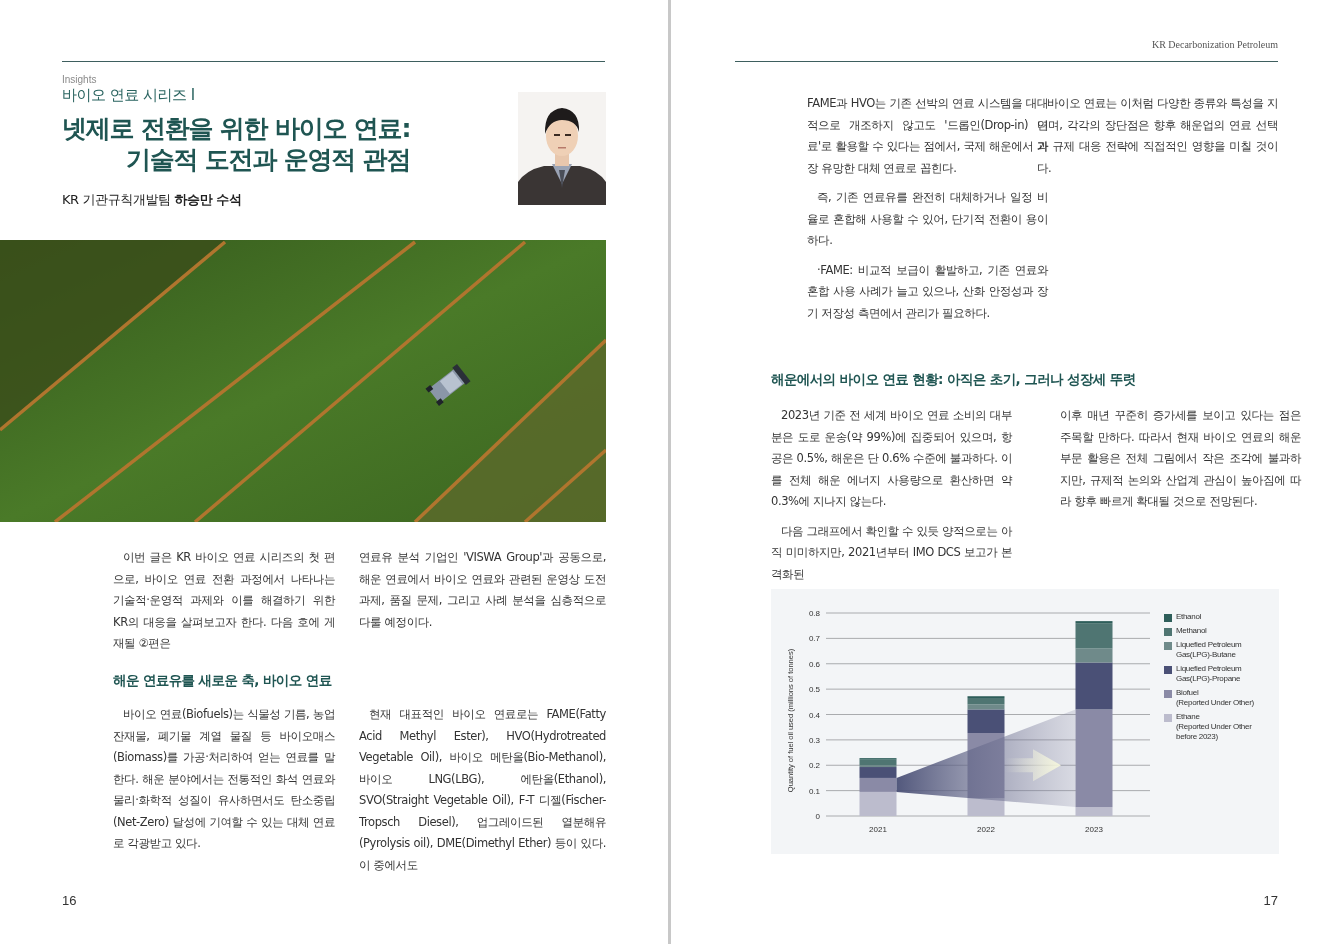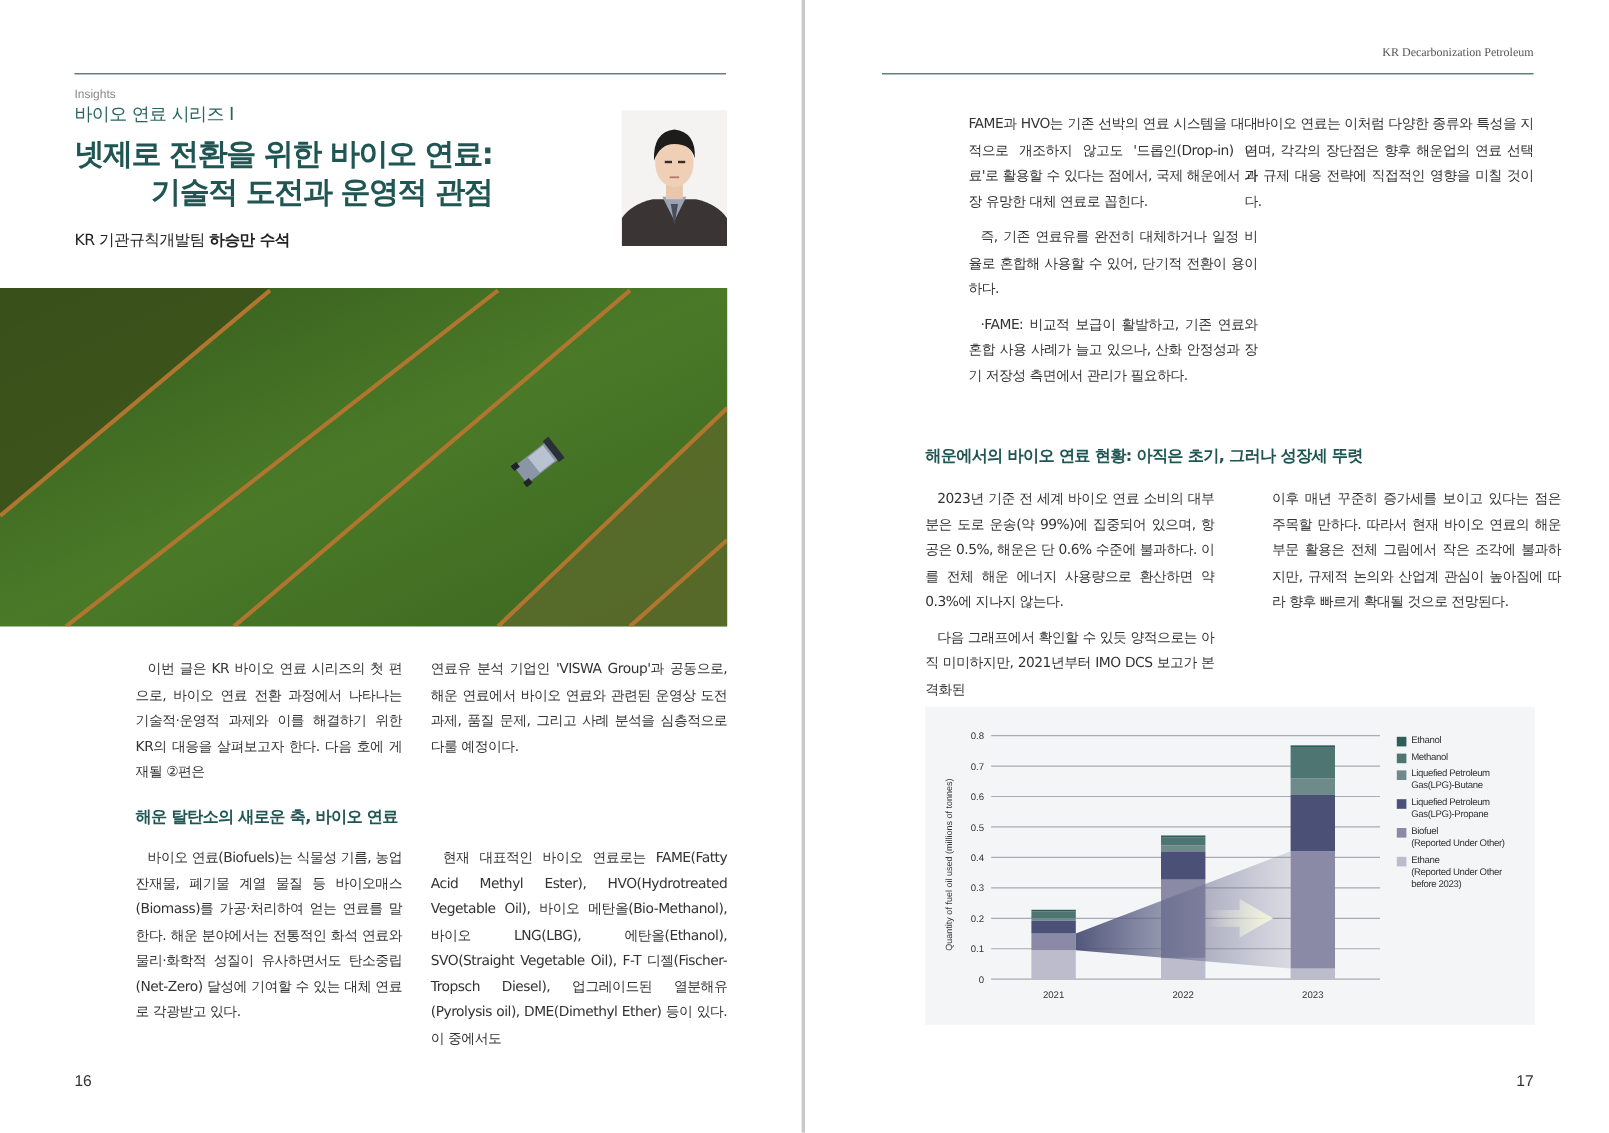--- a/index.html
+++ b/index.html
@@ -101,21 +101,21 @@
     </svg>
   </div>
 
   <div class="col" style="left:113px; top:547px; width:222px;">
     <p>이번 글은 KR 바이오 연료 시리즈의 첫 편으로, 바이오 연료 전환 과정에서 나타나는 기술적·운영적 과제와 이를 해결하기 위한 KR의 대응을 살펴보고자 한다. 다음 호에 게재될 ②편은</p>
   </div>
   <div class="col" style="left:359px; top:547px; width:247px;">
     <p class="noindent">연료유 분석 기업인 'VISWA Group'과 공동으로, 해운 연료에서 바이오 연료와 관련된 운영상 도전 과제, 품질 문제, 그리고 사례 분석을 심층적으로 다룰 예정이다.</p>
   </div>
 
-  <div class="section-head" style="left:113px; top:672px;">해운 탈탄소의 새로운 축, 바이오 연료</div>
+  <div class="section-head" style="left:113px; top:672px;">해운 연료유를 새로운 축, 바이오 연료</div>
 
   <div class="col" style="left:113px; top:704px; width:222px;">
     <p>바이오 연료(Biofuels)는 식물성 기름, 농업 잔재물, 폐기물 계열 물질 등 바이오매스(Biomass)를 가공·처리하여 얻는 연료를 말한다. 해운 분야에서는 전통적인 화석 연료와 물리·화학적 성질이 유사하면서도 탄소중립(Net-Zero) 달성에 기여할 수 있는 대체 연료로 각광받고 있다.</p>
   </div>
   <div class="col" style="left:359px; top:704px; width:247px;">
     <p>현재 대표적인 바이오 연료로는 FAME(Fatty Acid Methyl Ester), HVO(Hydrotreated Vegetable Oil), 바이오 메탄올(Bio-Methanol), 바이오 LNG(LBG), 에탄올(Ethanol), SVO(Straight Vegetable Oil), F-T 디젤(Fischer-Tropsch Diesel), 업그레이드된 열분해유(Pyrolysis oil), DME(Dimethyl Ether) 등이 있다. 이 중에서도</p>
   </div>
 
   <div class="page-num" style="left:62px;">16</div>
 </div>

